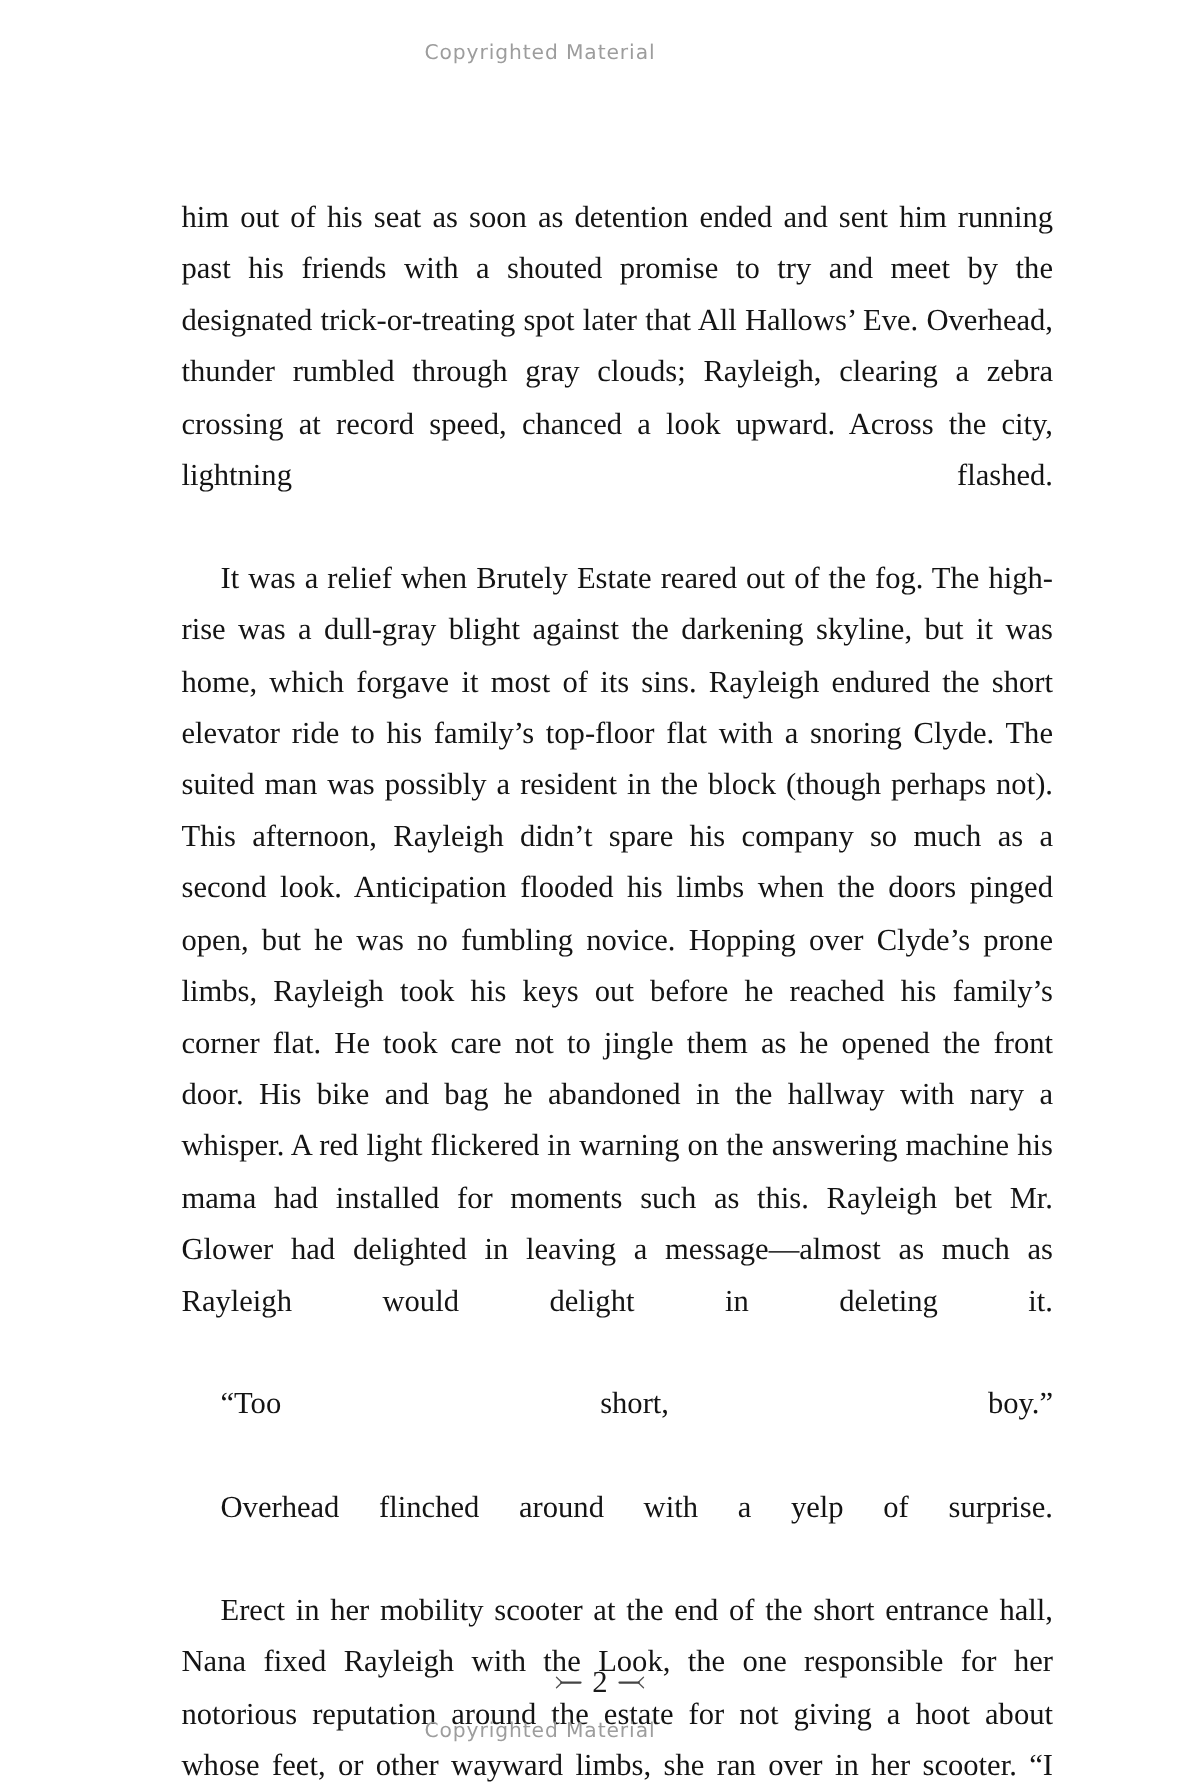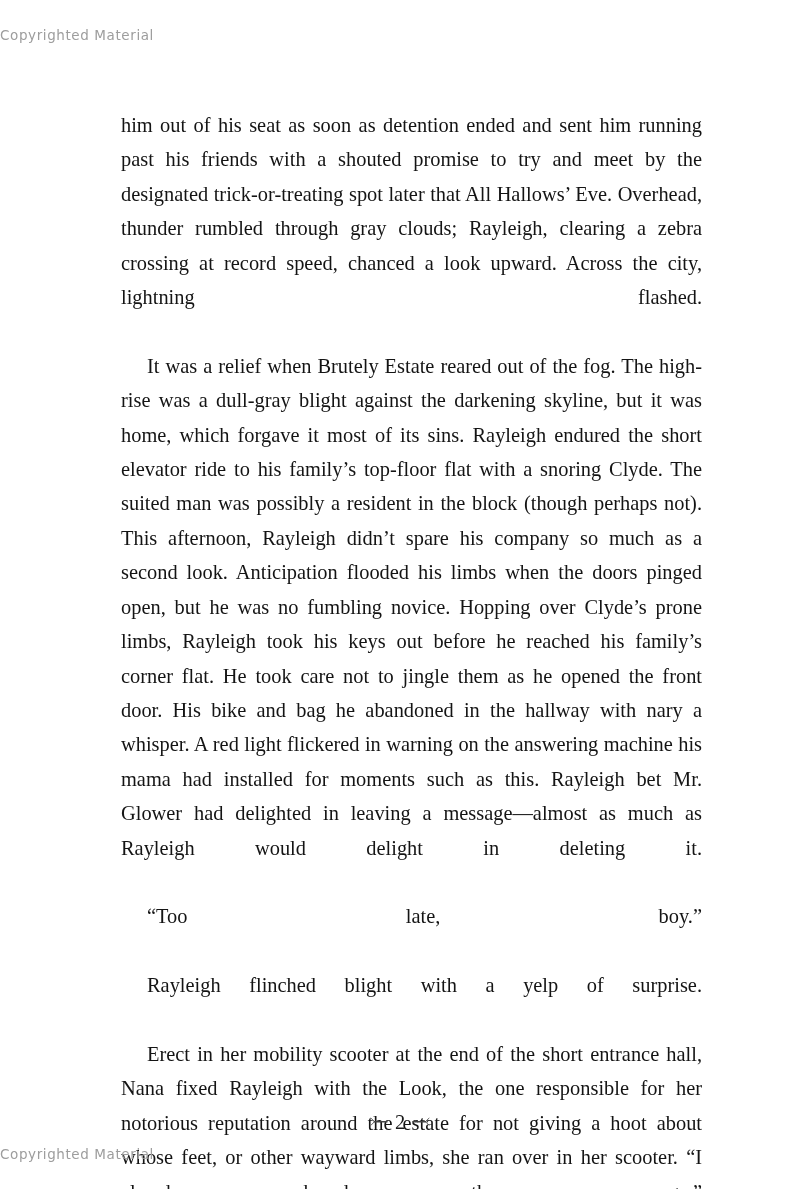--- a/index.html
+++ b/index.html
@@ -22,20 +22,21 @@
     position: absolute;
     inset: 0;
     background: #ffffff;
   }
 
   
   .watermark {
     position: absolute;
     left: 0;
     width: 720px;
+    text-align: center;
     font-family: "DejaVu Sans", "Liberation Sans", sans-serif;
     font-size: 13.5px;
     letter-spacing: 0.6px;
     color: #9d9d9d;
     user-select: none;
   }
   .watermark-top    { top: 27px; }
   .watermark-bottom { top: 1146px; }
 
   
@@ -49,21 +50,21 @@
   .para {
     margin: 0;
     font-size: 20.4px;
     line-height: 34.4px;
     text-align: justify;
     text-justify: inter-word;
     hyphens: none;
     text-indent: 26px;
     word-spacing: 0.1px;
   }
-  .para.first { text-indent: 0; }
+  .para.first { text-indent: 0; margin-top: 20px; }
 
   
   .para::after {
     content: "";
     display: inline-block;
     width: 100%;
   }
 
   
   .folio {
@@ -90,22 +91,22 @@
 </head>
 <body>
 
 <div class="page">
 
   <div class="watermark watermark-top">Copyrighted Material</div>
 
   <div class="textblock">
     <p class="para first">him out of his seat as soon as detention ended and sent him running past his friends with a shouted promise to try and meet by the designated trick-or-treating spot later that All Hallows’ Eve. Overhead, thunder rumbled through gray clouds; Rayleigh, clearing a zebra crossing at record speed, chanced a look upward. Across the city, lightning flashed.</p>
     <p class="para">It was a relief when Brutely Estate reared out of the fog. The high-rise was a dull-gray blight against the darkening skyline, but it was home, which forgave it most of its sins. Rayleigh endured the short elevator ride to his family’s top-floor flat with a snoring Clyde. The suited man was possibly a resident in the block (though perhaps not). This afternoon, Rayleigh didn’t spare his company so much as a second look. Anticipation flooded his limbs when the doors pinged open, but he was no fumbling novice. Hopping over Clyde’s prone limbs, Rayleigh took his keys out before he reached his family’s corner flat. He took care not to jingle them as he opened the front door. His bike and bag he abandoned in the hallway with nary a whisper. A red light flickered in warning on the answering machine his mama had installed for moments such as this. Rayleigh bet Mr. Glower had delighted in leaving a message—almost as much as Rayleigh would delight in deleting it.</p>
-    <p class="para">“Too late, boy.”</p>
-    <p class="para">Rayleigh flinched blight with a yelp of surprise.</p>
+    <p class="para">“Too short, boy.”</p>
+    <p class="para">Overhead flinched around with a yelp of surprise.</p>
     <p class="para">Erect in her mobility scooter at the end of the short entrance hall, Nana fixed Rayleigh with the Look, the one responsible for her notorious reputation around the estate for not giving a hoot about whose feet, or other wayward limbs, she ran over in her scooter. “I already heard the message.”</p>
   </div>
 
   <div class="folio">
     <span class="folio-orn">
       <svg width="18" height="10" viewBox="0 0 18 10" aria-hidden="true">
         <path d="M1 1.2 L4.6 4.6 L1 8.2" fill="none" stroke="#555" stroke-width="0.9" stroke-linecap="round"></path>
         <path d="M4.2 4.7 L17 4.7" fill="none" stroke="#444" stroke-width="1.5" stroke-linecap="round"></path>
       </svg>
     </span>

